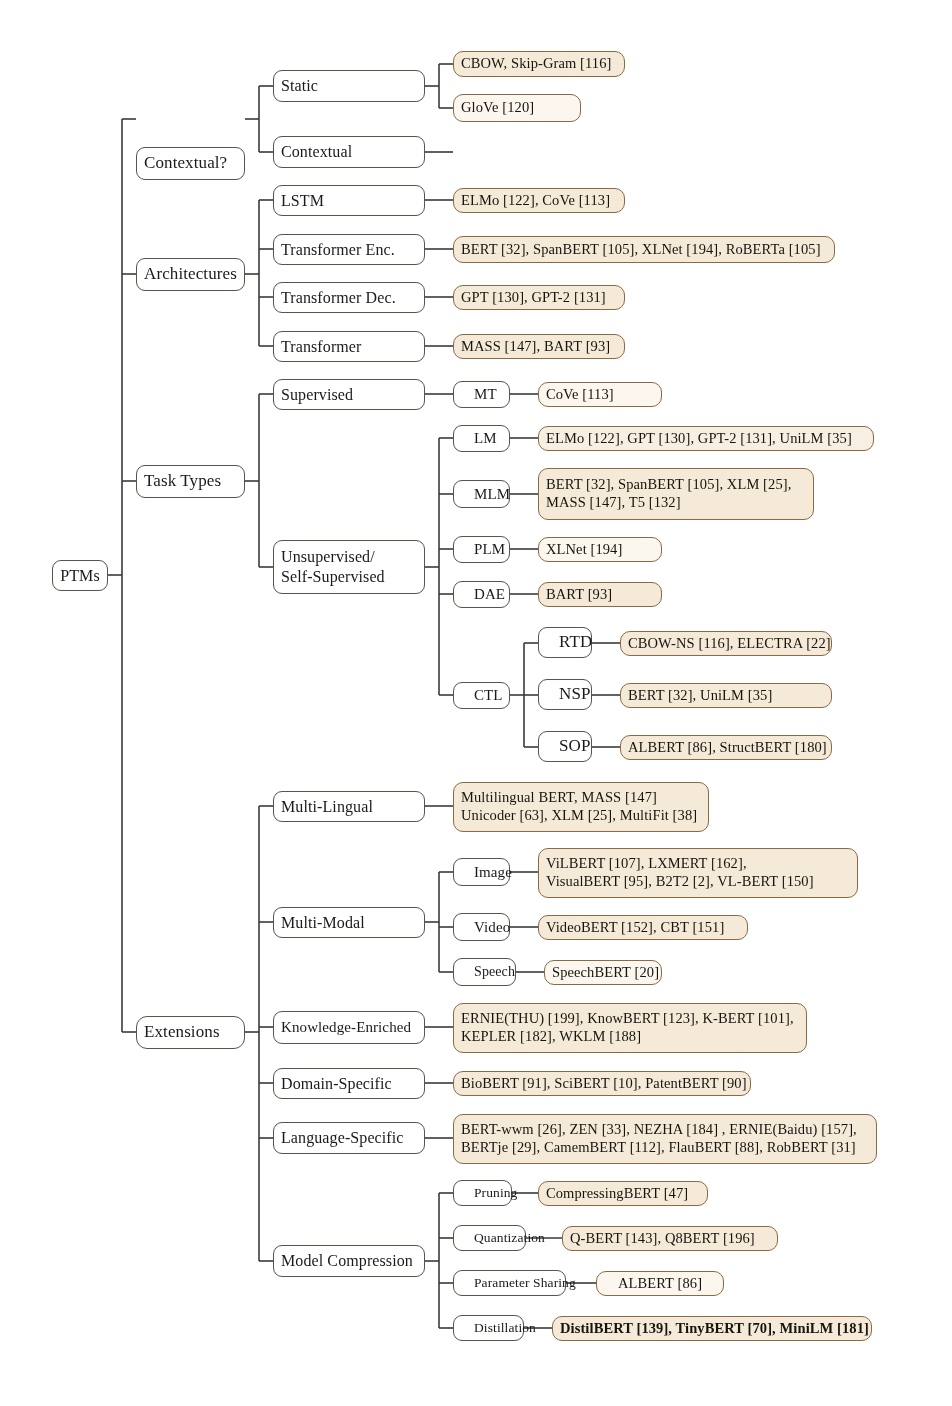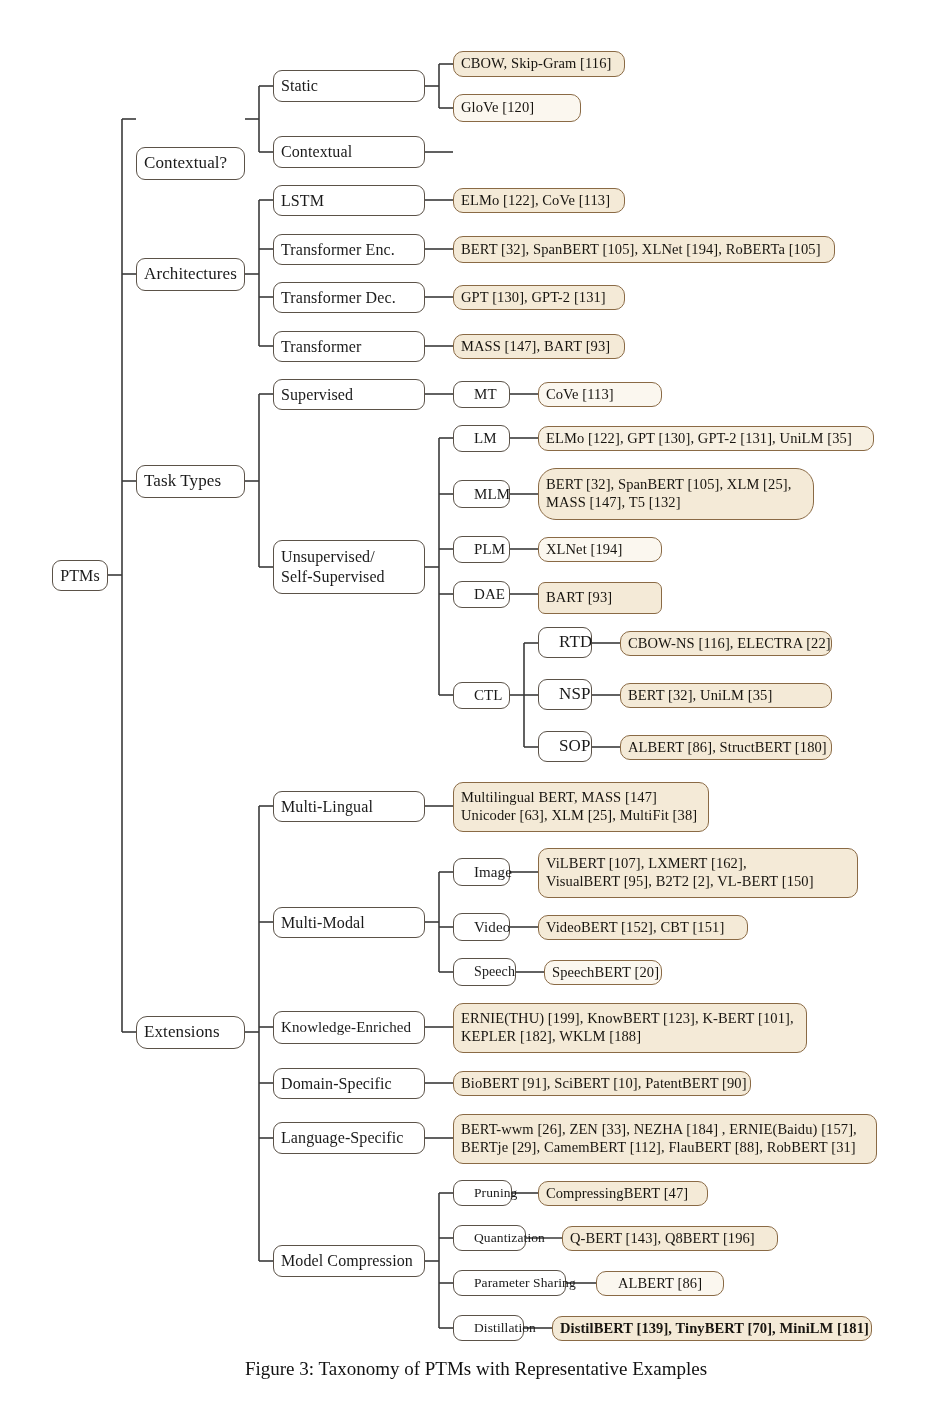--- a/index.html
+++ b/index.html
@@ -246,36 +246,36 @@
   <div class="node n-mid" style="left:453px;top:425px;width:57px;height:27px;">
     <span class="txt" style="text-align:center;">LM</span>
   </div>
   <div class="node leaf pale" style="left:538px;top:426px;width:336px;height:25px;">
     <span class="txt">ELMo [122], GPT [130], GPT-2 [131], UniLM [35]</span>
   </div>
 
   <div class="node n-mid" style="left:453px;top:480px;width:57px;height:28px;">
     <span class="txt" style="text-align:center;">MLM</span>
   </div>
-  <div class="node leaf two-line" style="left:538px;top:468px;width:276px;height:52px;border-radius:18px;">
+  <div class="node leaf two-line" style="left:538px;top:468px;width:276px;height:52px;">
     <span class="txt">BERT [32], SpanBERT [105], XLM [25],
 MASS [147], T5 [132]</span>
   </div>
 
   <div class="node n-mid" style="left:453px;top:536px;width:57px;height:27px;">
     <span class="txt" style="text-align:center;">PLM</span>
   </div>
   <div class="node leaf plain" style="left:538px;top:537px;width:124px;height:25px;">
     <span class="txt">XLNet [194]</span>
   </div>
 
   <div class="node n-mid" style="left:453px;top:581px;width:57px;height:27px;">
     <span class="txt" style="text-align:center;">DAE</span>
   </div>
-  <div class="node leaf" style="left:538px;top:582px;width:124px;height:32px;border-radius:7px;">
+  <div class="node leaf" style="left:538px;top:582px;width:124px;height:25px;">
     <span class="txt">BART [93]</span>
   </div>
 
   <div class="node n-mid" style="left:453px;top:682px;width:57px;height:27px;">
     <span class="txt" style="text-align:center;">CTL</span>
   </div>
 
   <div class="node n-mid" style="left:538px;top:627px;width:54px;height:31px;font-size:17px;">
     <span class="txt" style="text-align:center;">RTD</span>
   </div>
@@ -379,14 +379,13 @@
     <span class="txt" style="text-align:center;">ALBERT [86]</span>
   </div>
 
   <div class="node n-mid" style="left:453px;top:1315px;width:71px;height:26px;font-size:13.5px;">
     <span class="txt" style="text-align:center;">Distillation</span>
   </div>
   <div class="node leaf" style="left:552px;top:1316px;width:320px;height:25px;font-weight:bold;">
     <span class="txt">DistilBERT [139], TinyBERT [70], MiniLM [181]</span>
   </div>
 
-  <div class="caption">Figure 3: Taxonomy of PTMs with Representative Examples</div>
 </div>
 
 </body></html>

